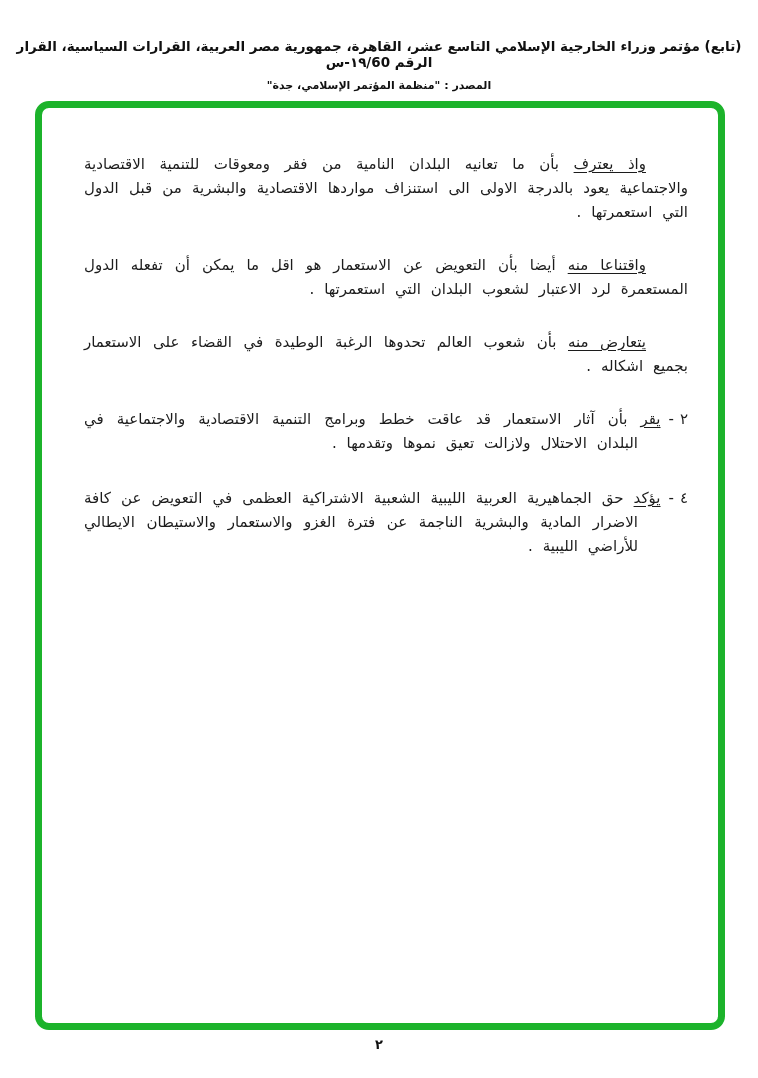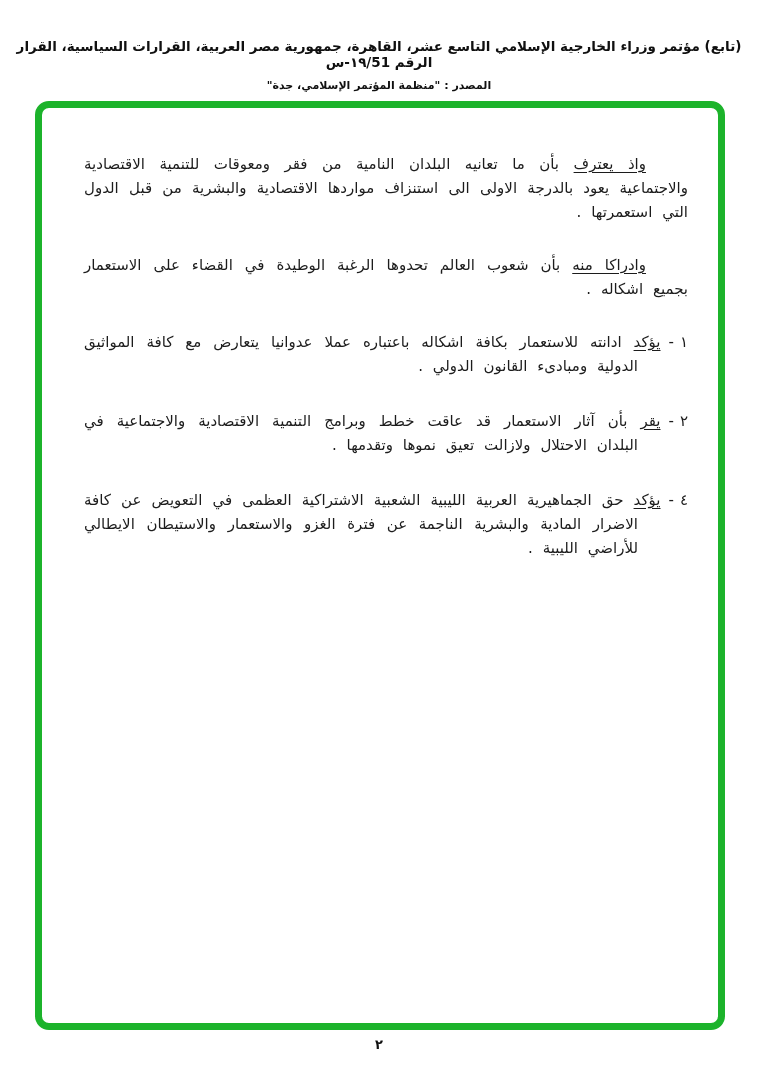--- a/index.html
+++ b/index.html
@@ -67,41 +67,41 @@
     text-align: center;
     font-size: 13px;
     font-weight: bold;
     color: #101010;
   }
 </style>
 </head>
 <body>
 
 <header class="page-header">
-  <div class="header-line1">(تابع) مؤتمر وزراء الخارجية الإسلامي التاسع عشر، القاهرة، جمهورية مصر العربية، القرارات السياسية، القرار الرقم ١٩/51-س</div>
+  <div class="header-line1">(تابع) مؤتمر وزراء الخارجية الإسلامي التاسع عشر، القاهرة، جمهورية مصر العربية، القرارات السياسية، القرار الرقم ١٩/60-س</div>
   <div class="header-line2">المصدر :  "منظمة المؤتمر الإسلامي، جدة"</div>
 </header>
 
 <div class="green-frame"></div>
 
 <main class="doc-body">
 
   <p class="para">
     <span class="lead">واذ يعترف</span><span> بأن ما تعانيه البلدان النامية من فقر ومعوقات للتنمية الاقتصادية والاجتماعية يعود بالدرجة الاولى الى استنزاف مواردها الاقتصادية والبشرية من قبل الدول التي استعمرتها .</span>
   </p>
 
 
+  <p class="para">
+    <span class="lead">واقتناعا منه</span><span> أيضا بأن التعويض عن الاستعمار هو اقل ما يمكن أن تفعله الدول المستعمرة لرد الاعتبار لشعوب البلدان التي استعمرتها .</span>
+  </p>
 
   <p class="para">
-    <span class="lead">وادراكا منه</span><span> بأن شعوب العالم تحدوها الرغبة الوطيدة في القضاء على الاستعمار بجميع اشكاله .</span>
+    <span class="lead">يتعارض منه</span><span> بأن شعوب العالم تحدوها الرغبة الوطيدة في القضاء على الاستعمار بجميع اشكاله .</span>
   </p>
 
-  <p class="clause">
-    <span class="num">١</span><span class="num-dash">-</span><span class="lead">يؤكد</span><span> ادانته للاستعمار بكافة اشكاله باعتباره عملا عدوانيا يتعارض مع كافة المواثيق الدولية ومبادىء القانون الدولي .</span>
-  </p>
 
   <p class="clause">
     <span class="num">٢</span><span class="num-dash">-</span><span class="lead">يقر</span><span> بأن آثار الاستعمار قد عاقت خطط وبرامج التنمية الاقتصادية والاجتماعية في البلدان الاحتلال ولازالت تعيق نموها وتقدمها .</span>
   </p>
 
 
   <p class="clause">
     <span class="num">٤</span><span class="num-dash">-</span><span class="lead">يؤكد</span><span> حق الجماهيرية العربية الليبية الشعبية الاشتراكية العظمى في التعويض عن كافة الاضرار المادية والبشرية الناجمة عن فترة الغزو والاستعمار والاستيطان الايطالي للأراضي الليبية .</span>
   </p>
 

